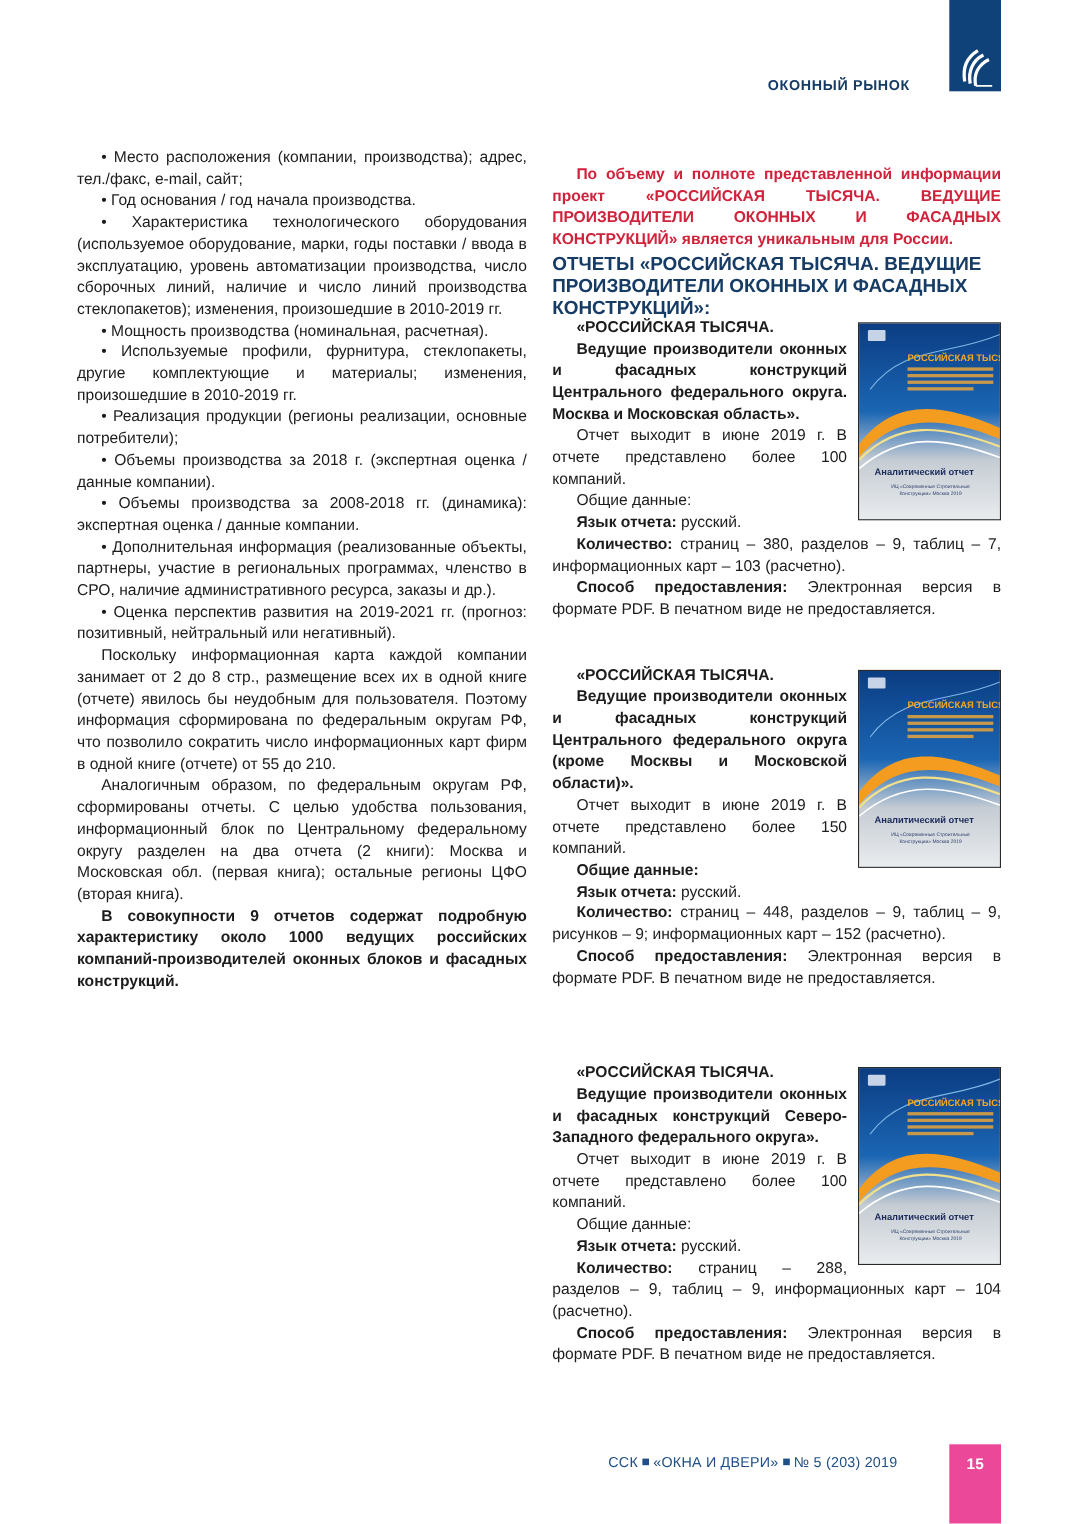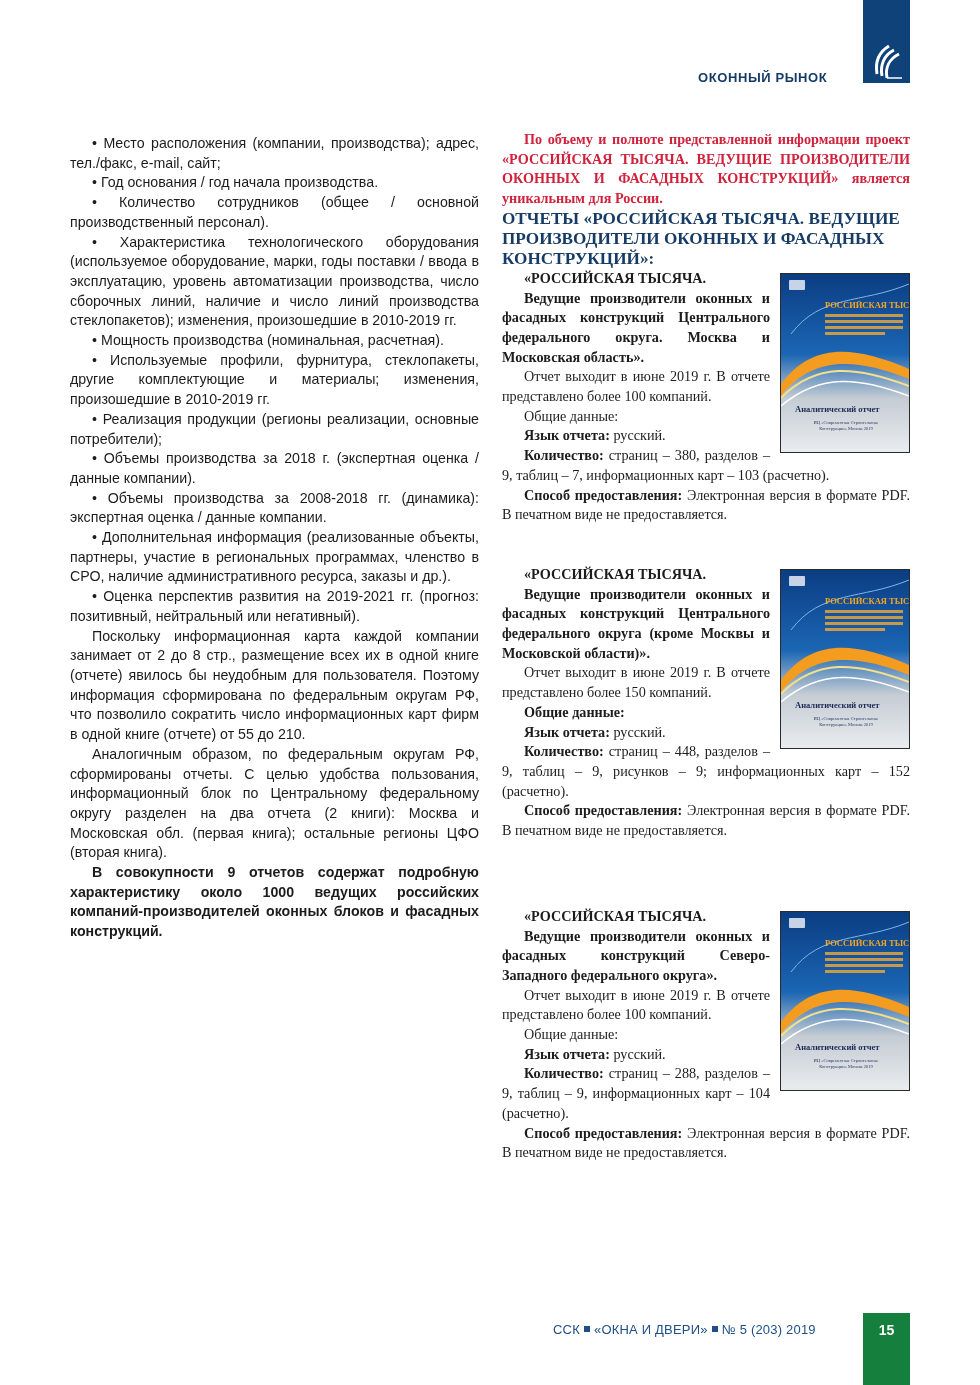--- a/index.html
+++ b/index.html
@@ -14,21 +14,21 @@
   }
   .top-tab svg { position: absolute; left: 8px; top: 40px; }
   .section-label {
     position: absolute; left: 698px; top: 70px; font-size: 13px; font-weight: bold;
     letter-spacing: 0.6px; color: #163c66;
   }
   .col {
     position: absolute; font-size: 14.2px; line-height: 19.7px; text-align: justify;
   }
   .col-left { left: 70px; top: 134px; width: 409px; }
-  .col-right { left: 502px; top: 130px; width: 408px; font-family: Liberation Serif, serif; }
+  .col-right { left: 502px; top: 150px; width: 408px; }
   .col p { margin: 0; text-indent: 22px; }
   .b { font-weight: bold; }
   .red-intro { color: #d0223b; font-weight: bold; }
   .reports-title {
     margin: 30px 0 14px 0; text-align: left; color: #163c66; font-weight: bold;
     font-size: 17.2px; line-height: 20px; text-indent: 0 !important;
   }
   .report { position: relative; }
   .report .cover {
     float: right; width: 128px; height: 178px; margin: 4px 0 4px 10px;
@@ -42,41 +42,40 @@
   .cover .c-sub { position: absolute; left: 14px; top: 114px; color: #1c2b5a; font-weight: bold; font-size: 8.5px; white-space: nowrap; margin-top: 12px; }
   .cover .c-foot { position: absolute; left: 20px; top: 146px; width: 90px; text-align: center; font-size: 4.5px; color: #2c3f6a; line-height: 6px; }
   .cover svg { position: absolute; left: 0; top: 0; }
   .report-gap-1 { height: 40px; }
   .report-gap-2 { height: 66px; }
   .footer-text {
     position: absolute; left: 553px; top: 1322px; font-size: 13px; color: #1f4f86; letter-spacing: 0.2px;
   }
   .footer-text .sq { display: inline-block; width: 6px; height: 6px; background: #1f4f86; margin: 0 4px 2px 4px; }
   .page-tab {
-    position: absolute; left: 863px; top: 1313px; width: 47px; height: 72px; background: #15803d;
+    position: absolute; left: 863px; top: 1313px; width: 47px; height: 72px; background: #ec4899;
   }
   .page-tab span { position: absolute; left: 0; width: 47px; top: 9px; text-align: center; color: #fff; font-weight: bold; font-size: 14px; }
 </style>
 </head>
 <body>
 
 <div class="top-tab">
   <svg width="32" height="40" viewBox="0 0 32 40">
     <path d="M6 34 C4 22 8 12 18 6" stroke="#fff" stroke-width="3" fill="none"></path>
     <path d="M11 36 C9 25 13 15 23 10" stroke="#fff" stroke-width="3" fill="none"></path>
     <path d="M16 38 C14 28 18 19 28 14" stroke="#fff" stroke-width="3" fill="none"></path>
     <path d="M16 38 L31 38" stroke="#fff" stroke-width="1.5"></path>
   </svg>
 </div>
 <div class="section-label">ОКОННЫЙ РЫНОК</div>
 
 <div class="col col-left">
   <p>• Место расположения (компании, производства); адрес, тел./факс, e-mail, сайт;</p>
   <p>• Год основания / год начала производства.</p>
-  <p>• Количество сотрудников (общее / основной производственный персонал).</p>
   <p>• Характеристика технологического оборудования (используемое оборудование, марки, годы поставки / ввода в эксплуатацию, уровень автоматизации производства, число сборочных линий, наличие и число линий производства стеклопакетов); изменения, произошедшие в 2010-2019 гг.</p>
   <p>• Мощность производства (номинальная, расчетная).</p>
   <p>• Используемые профили, фурнитура, стеклопакеты, другие комплектующие и материалы; изменения, произошедшие в 2010-2019 гг.</p>
   <p>• Реализация продукции (регионы реализации, основные потребители);</p>
   <p>• Объемы производства за 2018 г. (экспертная оценка / данные компании).</p>
   <p>• Объемы производства за 2008-2018 гг. (динамика): экспертная оценка / данные компании.</p>
   <p>•     Дополнительная информация (реализованные объекты, партнеры, участие в региональных программах, членство в СРО, наличие административного ресурса, заказы и др.).</p>
   <p>• Оценка перспектив развития на 2019-2021 гг. (прогноз: позитивный, нейтральный или негативный).</p>
   <p>Поскольку информационная карта каждой компании занимает от 2 до 8 стр., размещение всех их в одной книге (отчете) явилось бы неудобным для пользователя. Поэтому информация сформирована по федеральным округам РФ, что позволило сократить число информационных карт фирм в одной книге (отчете) от 55 до 210.</p>
   <p>Аналогичным образом, по федеральным округам РФ, сформированы отчеты. С целью удобства пользования, информационный блок по Центральному федеральному округу разделен на два отчета (2 книги): Москва и Московская обл. (первая книга); остальные регионы ЦФО (вторая книга).</p>

